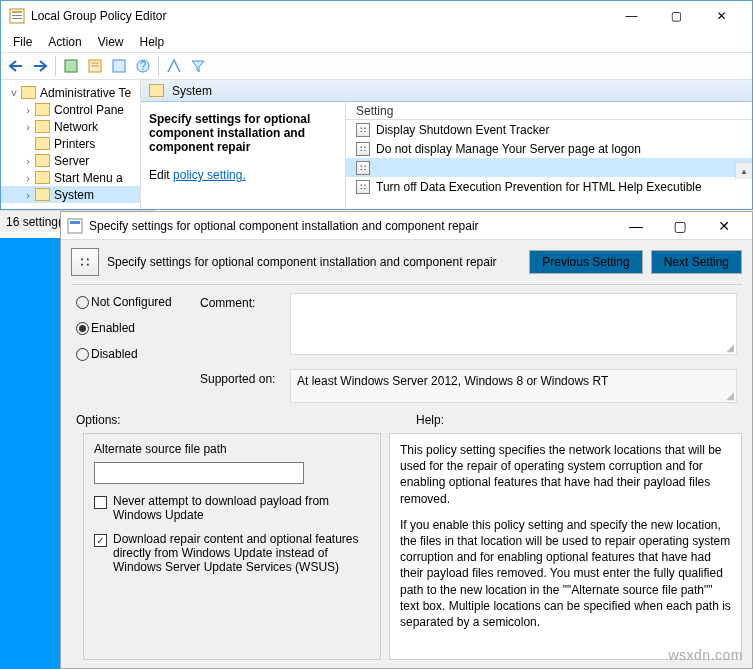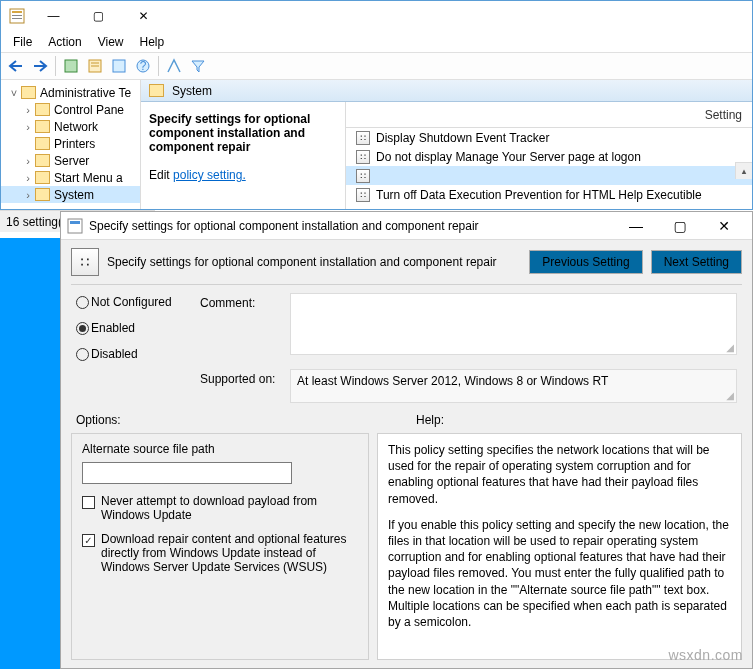--- a/index.html
+++ b/index.html
@@ -27,21 +27,21 @@
 .fld { width:15px; height:13px; background:#ffe9a6; border:1px solid #d6a642; margin-right:4px; }
 
 .right-pane { flex:1; display:flex; flex-direction:column; }
 .path-hdr { height:22px; background:linear-gradient(#eaf3fb,#d7e8f7); border-bottom:1px solid #a9c6e0; display:flex; align-items:center; padding:0 8px; }
 .path-hdr .fld { margin-right:8px; }
 .rp-body { flex:1; display:flex; }
 .rp-left { width:205px; padding:10px 8px; border-right:1px solid #dcdcdc; }
 .rp-left b { font-weight:600; }
 .link { color:#0066cc; text-decoration:underline; }
 .rp-list { flex:1; display:flex; flex-direction:column; }
-.col-hdr { display:flex; align-items:center; height:26px; border-bottom:1px solid #dcdcdc; padding:0 10px; color:#333;justify-content:flex-end; }
+.col-hdr { display:flex; align-items:center; height:18px; border-bottom:1px solid #dcdcdc; padding:0 10px; color:#333; }
 .li-row { display:flex; align-items:center; height:19px; padding:0 10px; gap:6px; }
 .li-row .itm-ic { width:14px; height:14px; border:1px solid #808080; background:linear-gradient(#fff,#eaeaea); display:flex; align-items:center; justify-content:center; font-size:9px; }
 .li-row.sel-row { background:#cce8ff; }
 .scroll-up { position:absolute; right:0; width:17px; height:17px; background:#f0f0f0; border-left:1px solid #dcdcdc; border-top:1px solid #dcdcdc; text-align:center; font-size:9px; line-height:17px; color:#555; }
 
 .status-bar { height:22px; border-top:1px solid #dcdcdc; display:flex; align-items:center; padding:0 6px; background:#f0f0f0; width:155px; margin-top:0; }
 .bg-blue { position:absolute; top:238px; left:0; width:60px; height:431px; background:#0099ff; }
 
 
 .dialog { position:absolute; top:211px; left:60px; width:693px; height:458px; background:#f0f0f0; border:1px solid #a6a6a6; display:flex; flex-direction:column; }
@@ -62,41 +62,42 @@
 .field-row { display:flex; align-items:flex-start; gap:10px; }
 .field-row .lbl { width:80px; text-align:left; padding-top:3px; }
 .ta { flex:1; height:62px; background:#fff; border:1px solid #dcdcdc; position:relative; }
 .ta .corner { position:absolute; bottom:1px; right:2px; color:#bbb; font-size:10px; }
 .supp-box { flex:1; height:34px; background:#f8f8f8; border:1px solid #dcdcdc; padding:4px 6px; position:relative; }
 .supp-box .corner { position:absolute; bottom:1px; right:2px; color:#bbb; font-size:10px; }
 
 .labels-row { display:flex; padding:6px 15px 6px;gap:30px; }
 .labels-row div:first-child { width:310px; }
 
-.panels { display:flex; flex:1; padding:0 10px 8px; gap:8px; }
+.panels { display:flex; flex:1; padding:0 10px 8px; gap:8px;margin-left:12px; }
 .panel { border:1px solid #d0d0d0; background:#f0f0f0; padding:8px 10px; overflow:hidden; }
 .panel.opt { width:298px; }
 .panel.help { flex:1; background:#fff; line-height:1.35; }
 .txt-in { width:210px; height:22px; border:1px solid #7a7a7a; background:#fff; margin:6px 0 10px; }
 .chk-row { display:flex; align-items:flex-start; gap:6px; margin-bottom:10px; }
 .chk { width:13px; height:13px; border:1px solid #333; background:#fff; margin-top:2px; flex-shrink:0; display:flex; align-items:center; justify-content:center; font-size:10px; color:#333; }
 
 .watermark { position:absolute; bottom:6px; right:10px; color:#aaa; font-size:14px; letter-spacing:.5px; }
 </style>
 </head>
 <body>
 
 <div class="win">
   <div class="title-bar">
     <svg class="ic" viewBox="0 0 16 16">
         <rect x="1" y="1" width="14" height="14" fill="#fff" stroke="#b58a2e"></rect>
         <rect x="3" y="3" width="10" height="2" fill="#d6a642"></rect>
         <rect x="3" y="7" width="10" height="1" fill="#888"></rect>
         <rect x="3" y="10" width="10" height="1" fill="#888"></rect>
       </svg>
+    <span class="title-text">Local Group Policy Editor</span>
     <div class="win-btn">—</div>
     <div class="win-btn">▢</div>
     <div class="win-btn">✕</div>
   </div>
 
   <div class="menu-bar">
     <span>File</span>
     <span>Action</span>
     <span>View</span>
     <span>Help</span>

